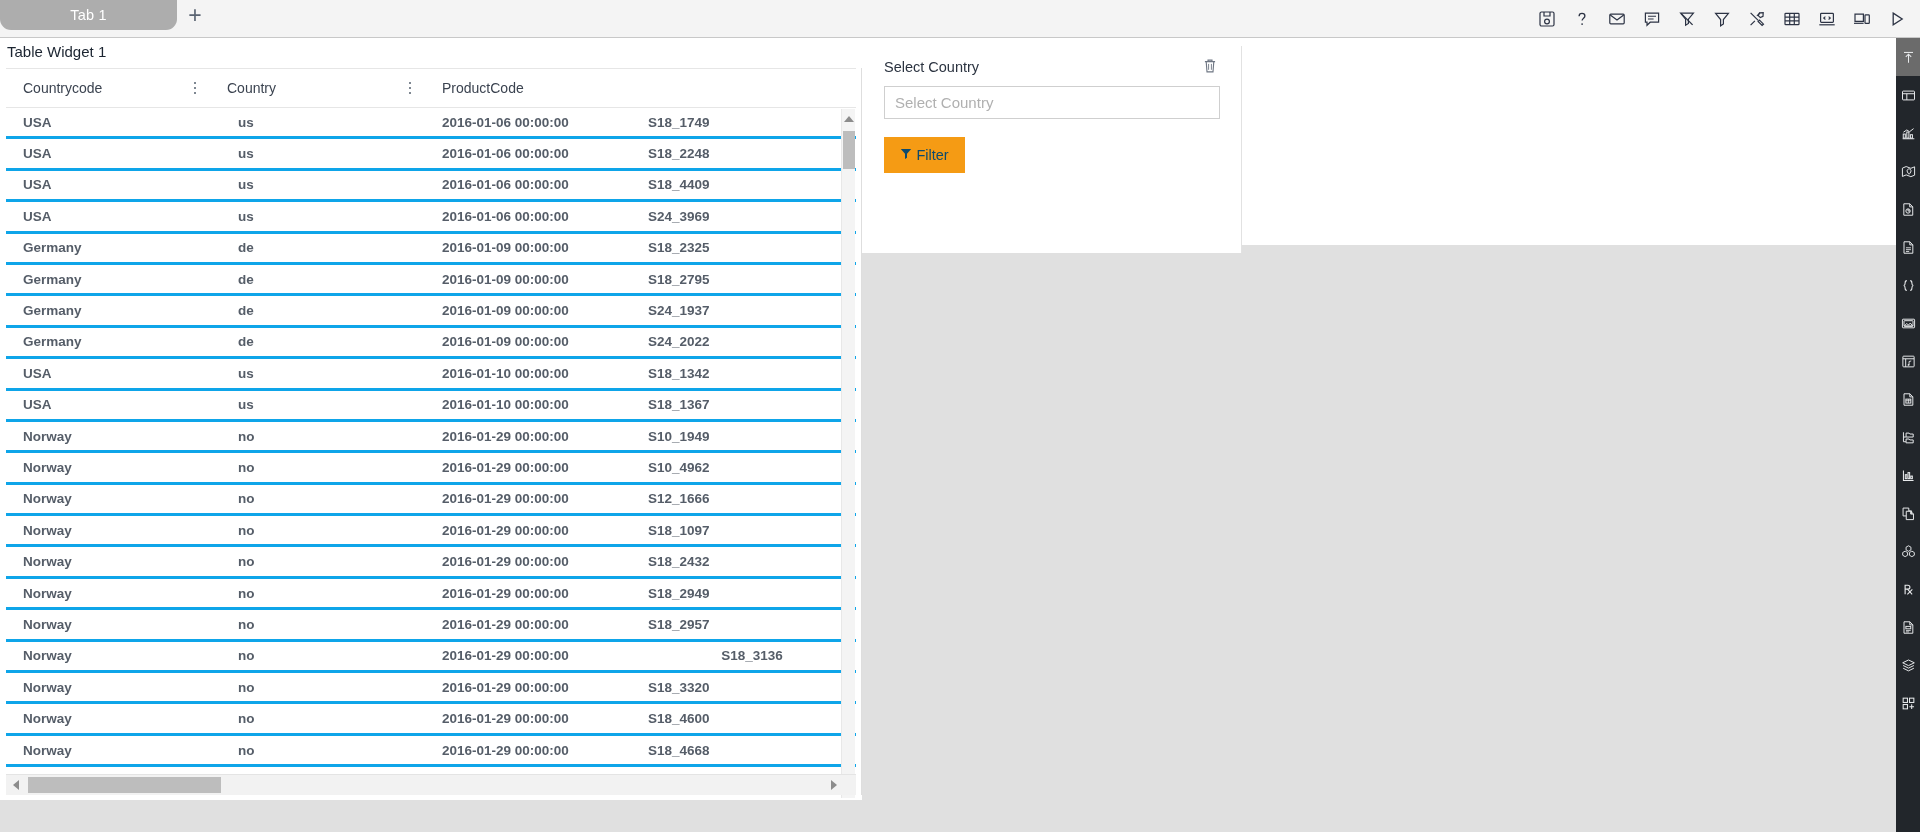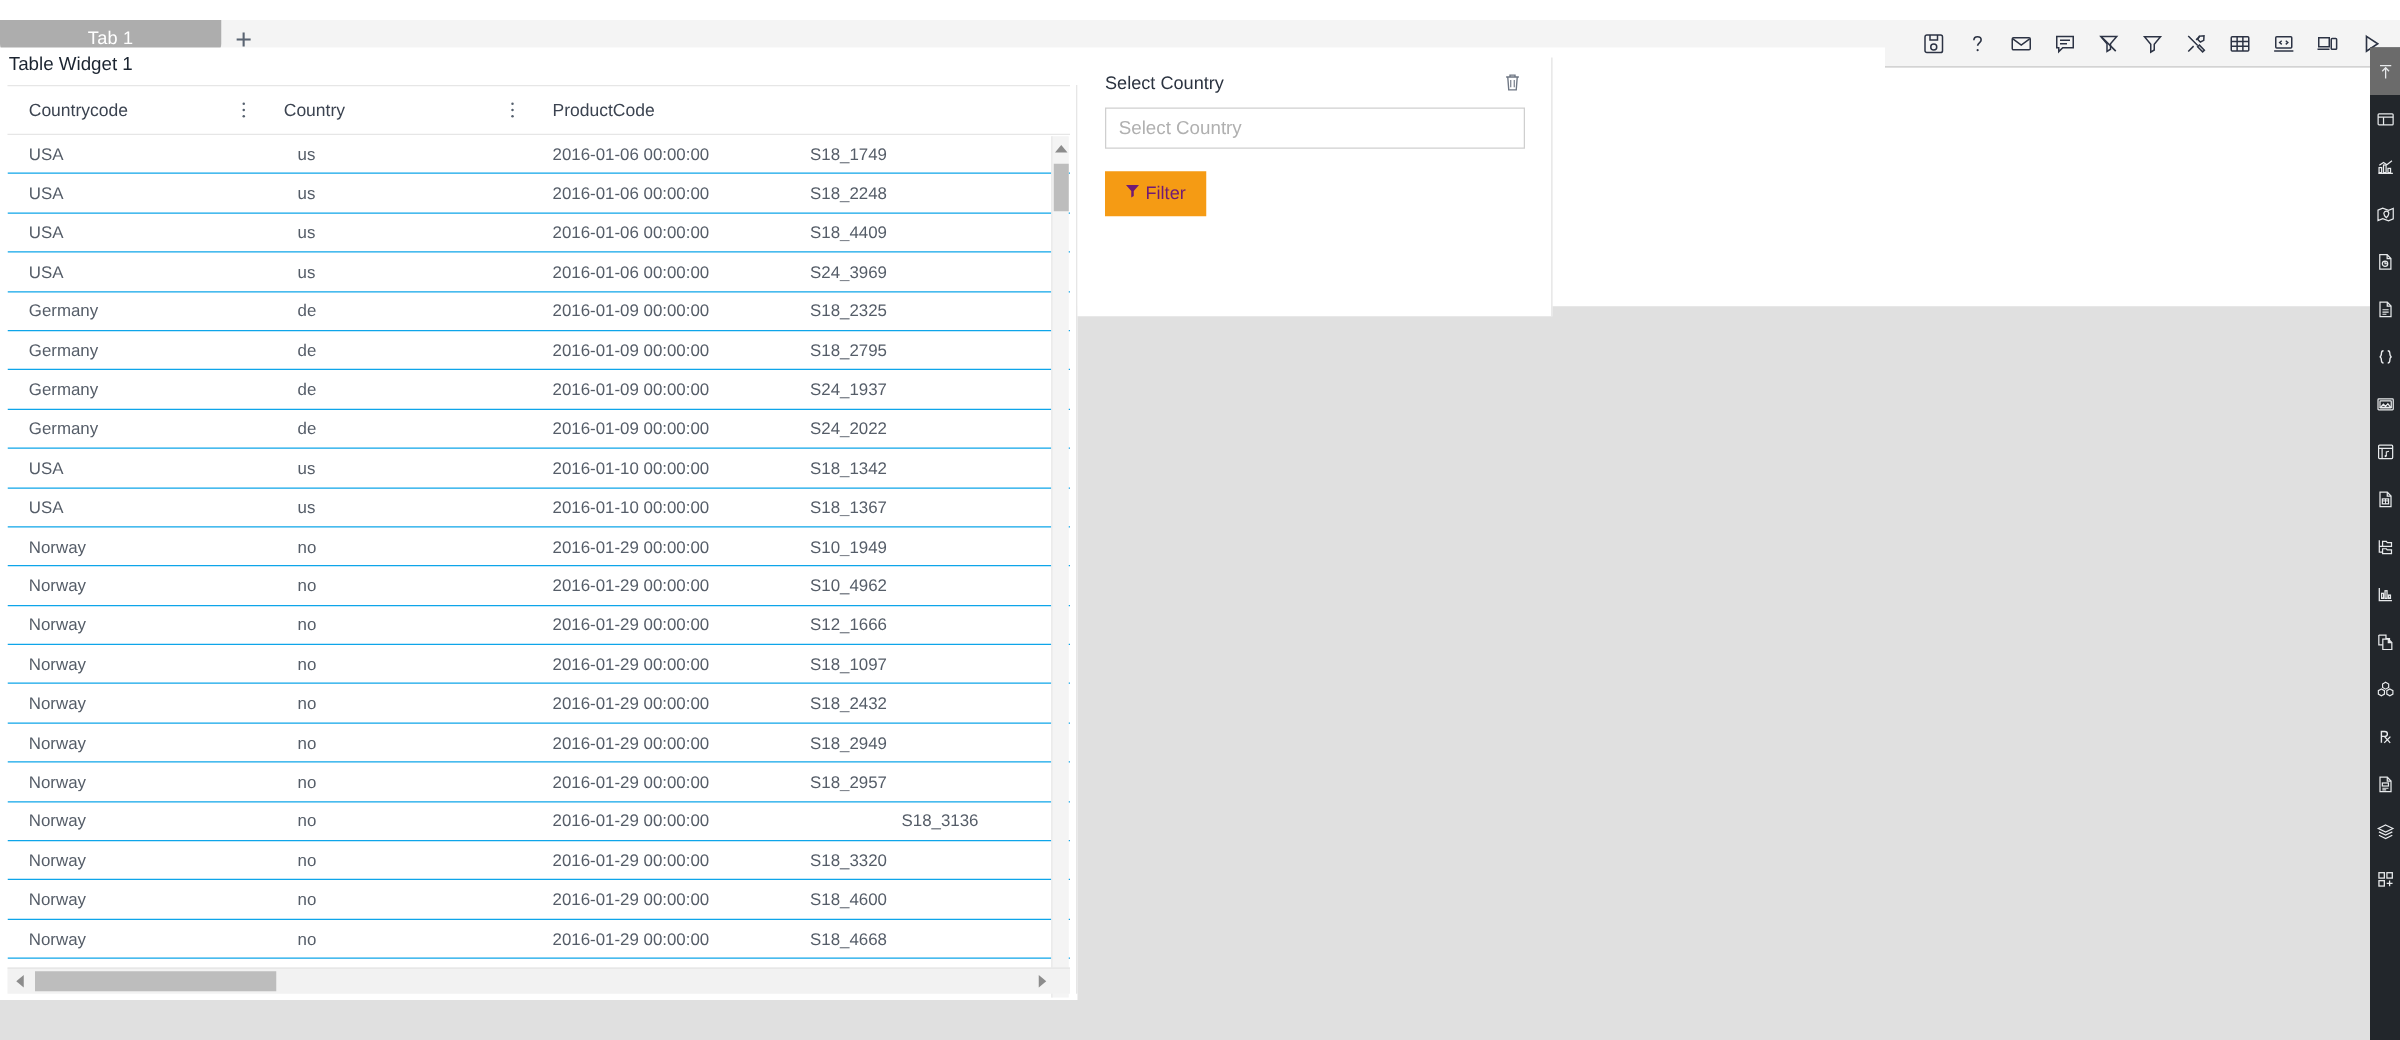--- a/index.html
+++ b/index.html
@@ -16,21 +16,21 @@
   #app {
     position: relative;
     width: 1920px;
     height: 832px;
     background: #ffffff;
   }
 
   
   .topbar {
     position: absolute;
-    left: 0; top: 16px;
+    left: 0; top: 0;
     width: 1920px;
     height: 38px;
     background: #f4f4f4;
     border-bottom: 1px solid #c8c8c8;
     box-sizing: border-box;
   }
 
   .tabstrip {
     position: absolute;
     left: 0; top: 0;
@@ -187,22 +187,23 @@
     width: 850px;
     height: 690px;
     overflow: hidden;
     background: #ffffff;
     box-sizing: border-box;
   }
   .tr {
     display: flex;
     align-items: center;
     height: 31.4px;
-    border-bottom: 1px solid #0ea5e9;
-    box-sizing: border-box;
+    border-bottom: 3px solid #0ea5e9;
+    box-sizing: border-box;
+    font-weight: bold;
   }
   .td {
     font-size: 13.5px;
     color: #555d68;
     padding-left: 17px;
     box-sizing: border-box;
     white-space: nowrap;
     overflow: hidden;
   }
 
@@ -328,21 +329,21 @@
 
   .filter-btn {
     position: absolute;
     left: 22px;
     top: 91px;
     height: 36px;
     min-width: 81px;
     padding: 0 16px;
     background: #f59b14;
     border: none;
-    color: #701a75;
+    color: #0c4a6e;
     font-family: "Liberation Sans", sans-serif;
     font-size: 14.5px;
     display: flex;
     align-items: center;
     justify-content: center;
     gap: 4px;
     cursor: pointer;
     border-radius: 0;
   }
 

